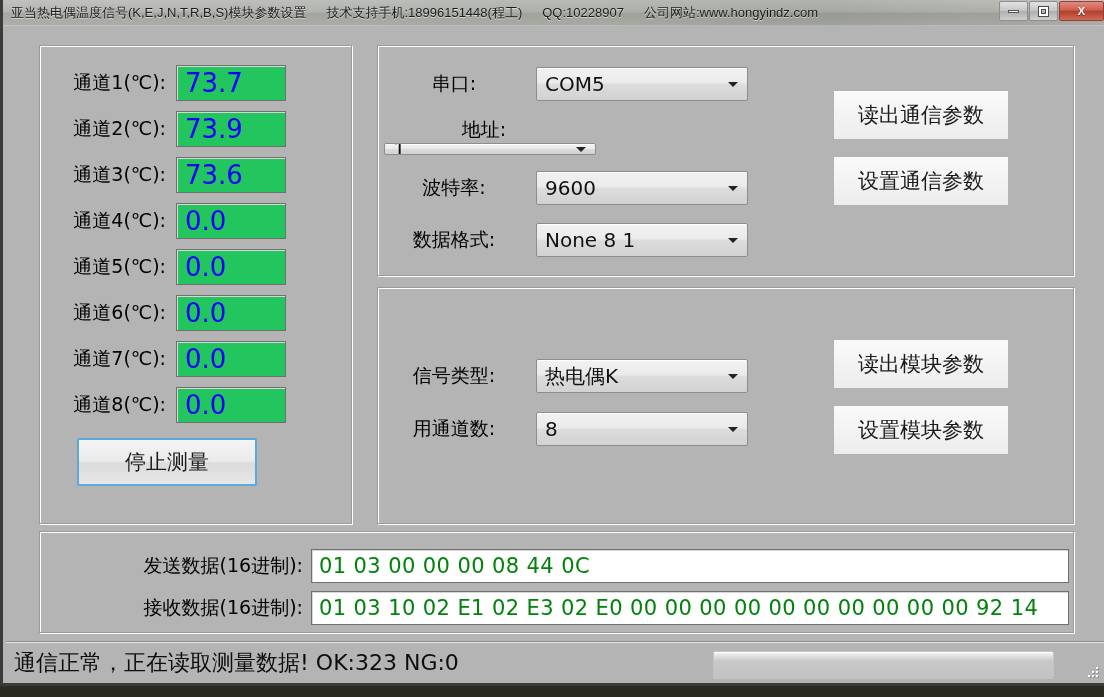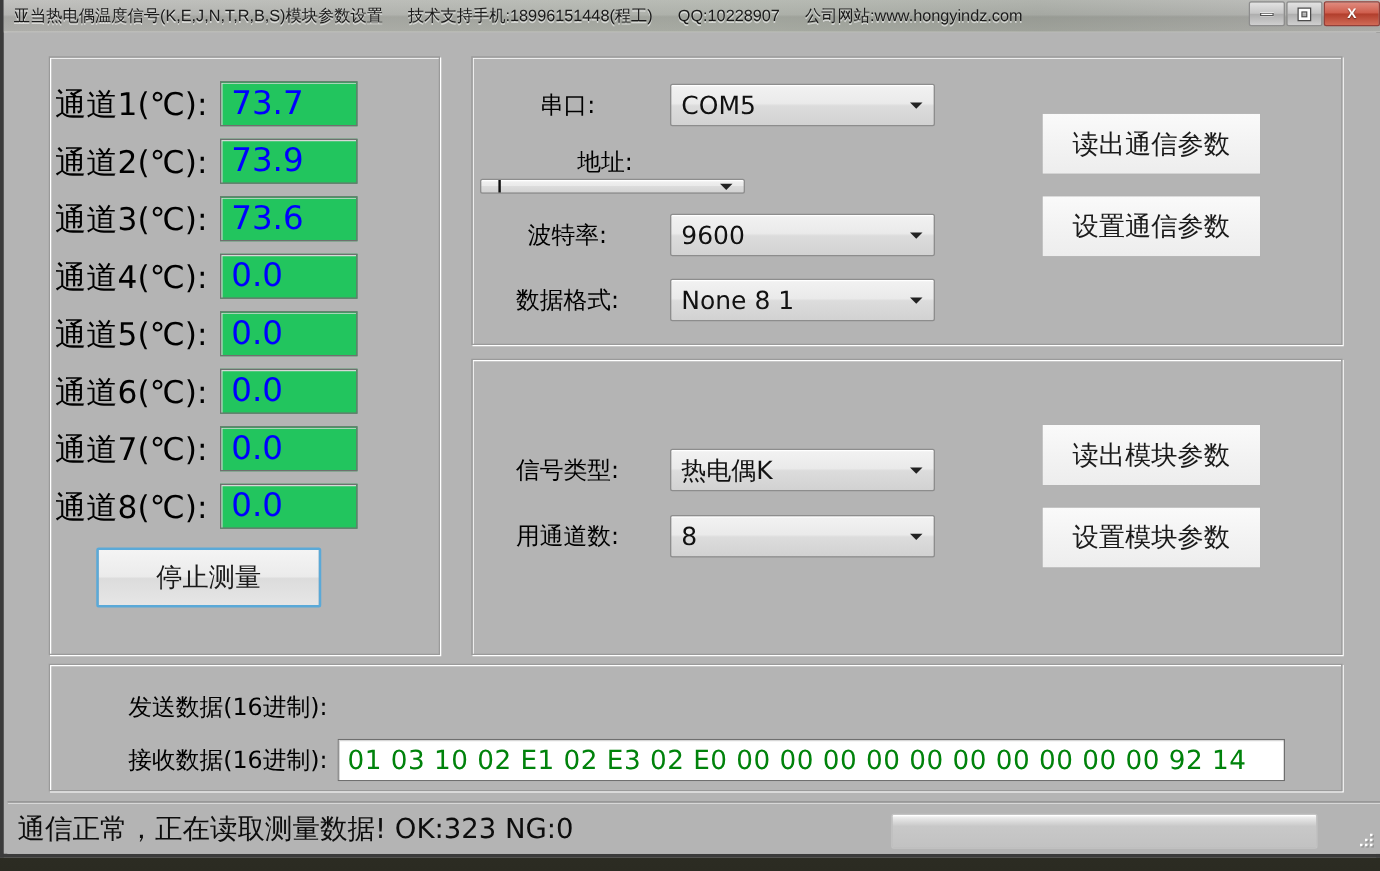--- a/index.html
+++ b/index.html
@@ -102,21 +102,21 @@
   .ch-row {
     position: absolute;
     height: 38px;
     display: flex;
     align-items: center;
   }
   .ch-label {
     width: 122px;
     text-align: right;
     padding-right: 10px;
-    font-size: 25px;
+    font-size: 19px;
     color: #000;
     white-space: nowrap;
     font-family: "DejaVu Sans", sans-serif;
   }
   .ch-box {
     width: 110px;
     height: 36px;
     box-sizing: border-box;
     background: #22c55e;
     border: 1px solid #6f6f6f;
@@ -212,20 +212,21 @@
     height: 36px;
   }
   .data-label {
     width: 222px;
     text-align: right;
     padding-right: 8px;
     font-size: 19px;
     color: #000;
     white-space: nowrap;
     font-family: "DejaVu Sans", sans-serif;
+    padding-left: 41px;
   }
   .data-box {
     box-sizing: border-box;
     height: 34px;
     background: #fff;
     border: 1px solid #6f6f6f;
     box-shadow: inset 1px 1px 0 #d7d7d7;
     display: flex;
     align-items: center;
     padding-left: 7px;
@@ -400,20 +401,21 @@
         </div>
       </div>
 
       <div class="act-btn" style="left:455px; top:51px;">读出模块参数</div>
       <div class="act-btn" style="left:455px; top:117px;">设置模块参数</div>
     </div>
 
     <div class="panel" style="left:33px; top:505px; width:1035px; height:102px;">
       <div class="data-row" style="left:0px; top:16px;">
         <div class="data-label">发送数据(16进制):</div>
+        <div class="data-box" style="width:758px;">01 03 00 00 00 08 44 0C</div>
       </div>
       <div class="data-row" style="left:0px; top:58px;">
         <div class="data-label">接收数据(16进制):</div>
         <div class="data-box" style="width:758px;">01 03 10 02 E1 02 E3 02 E0 00 00 00 00 00 00 00 00 00 00 92 14</div>
       </div>
     </div>
 
   </div>
 
   <div id="statusbar">

